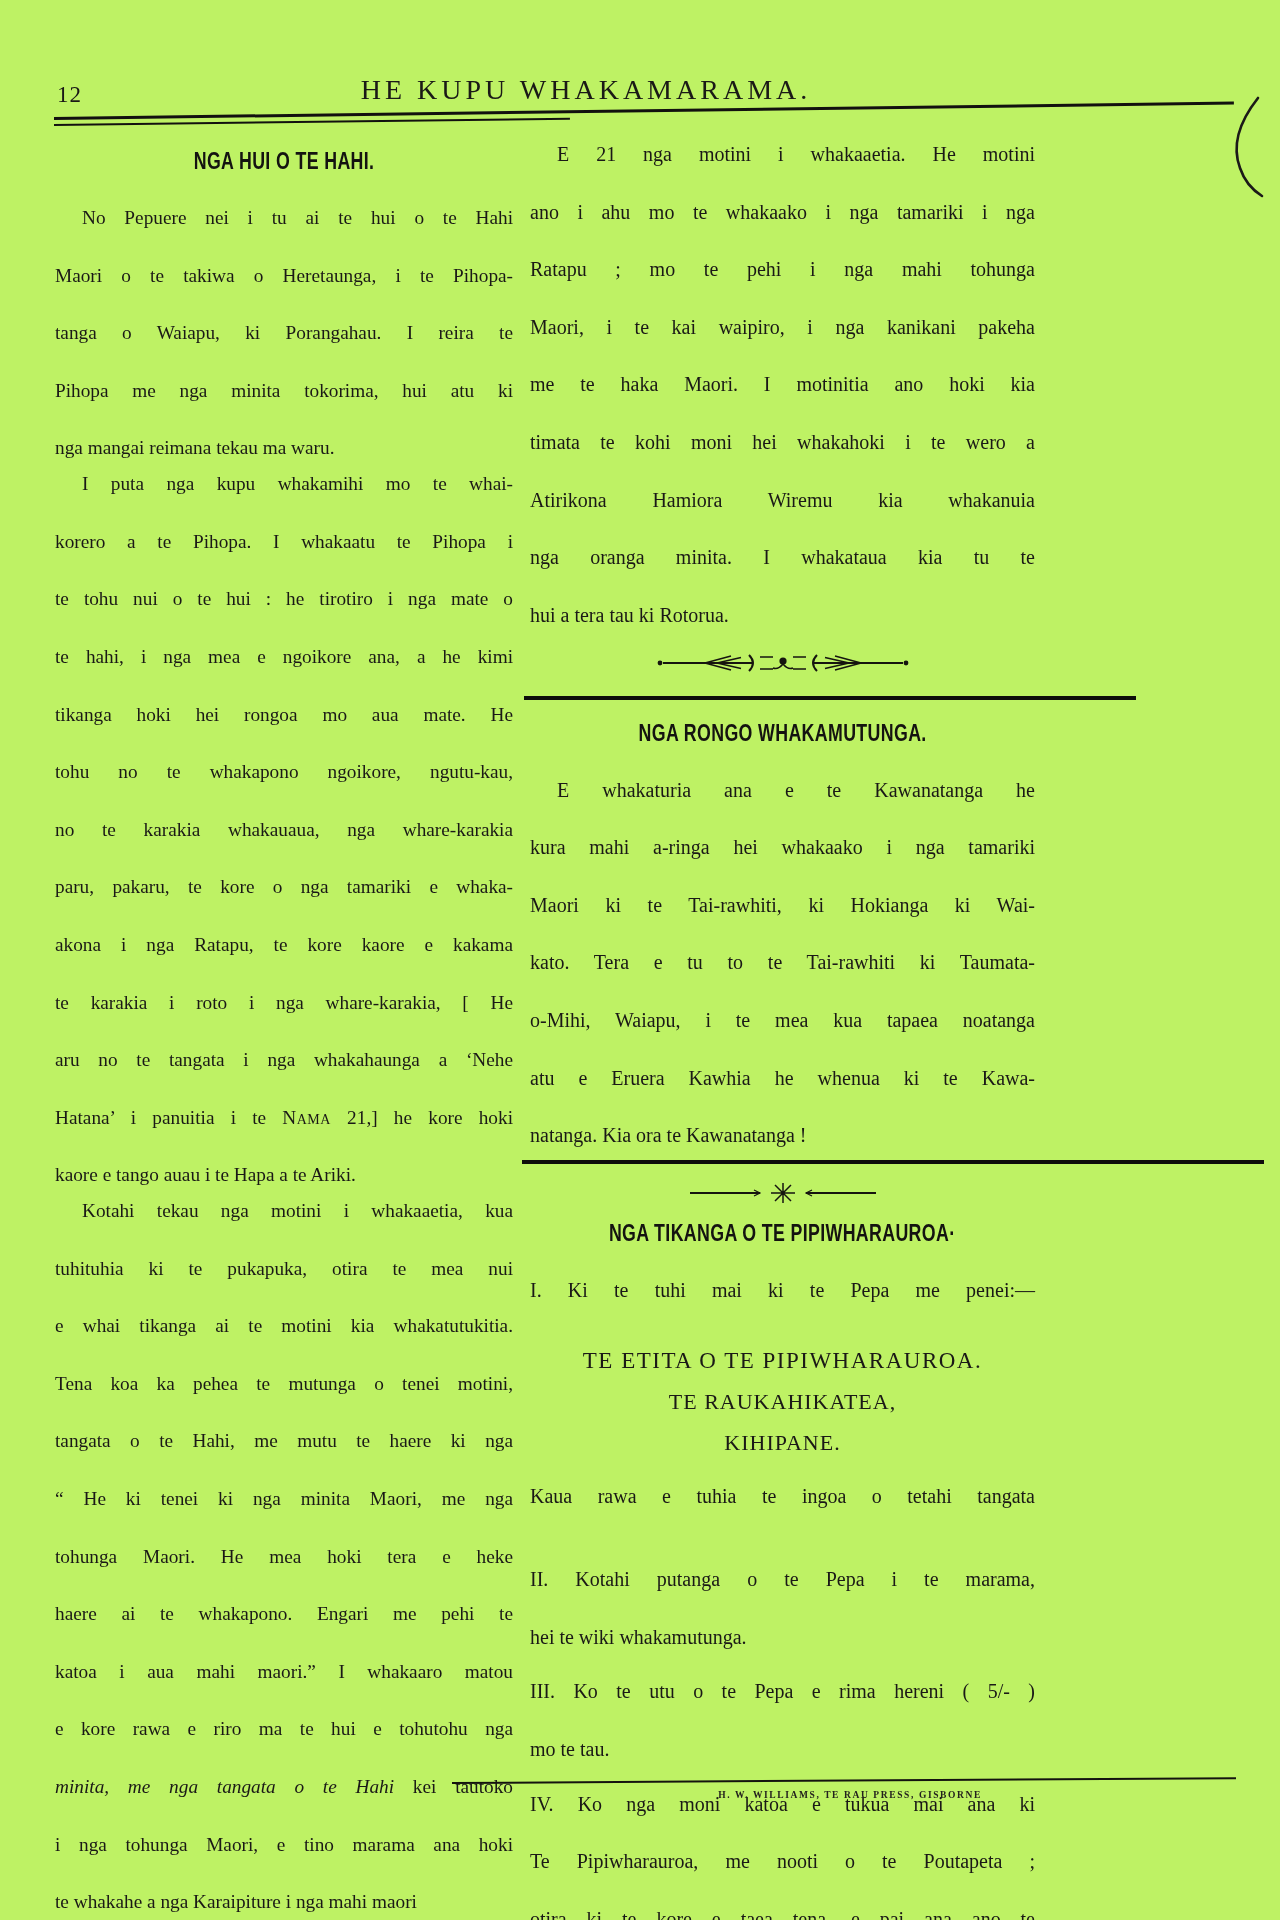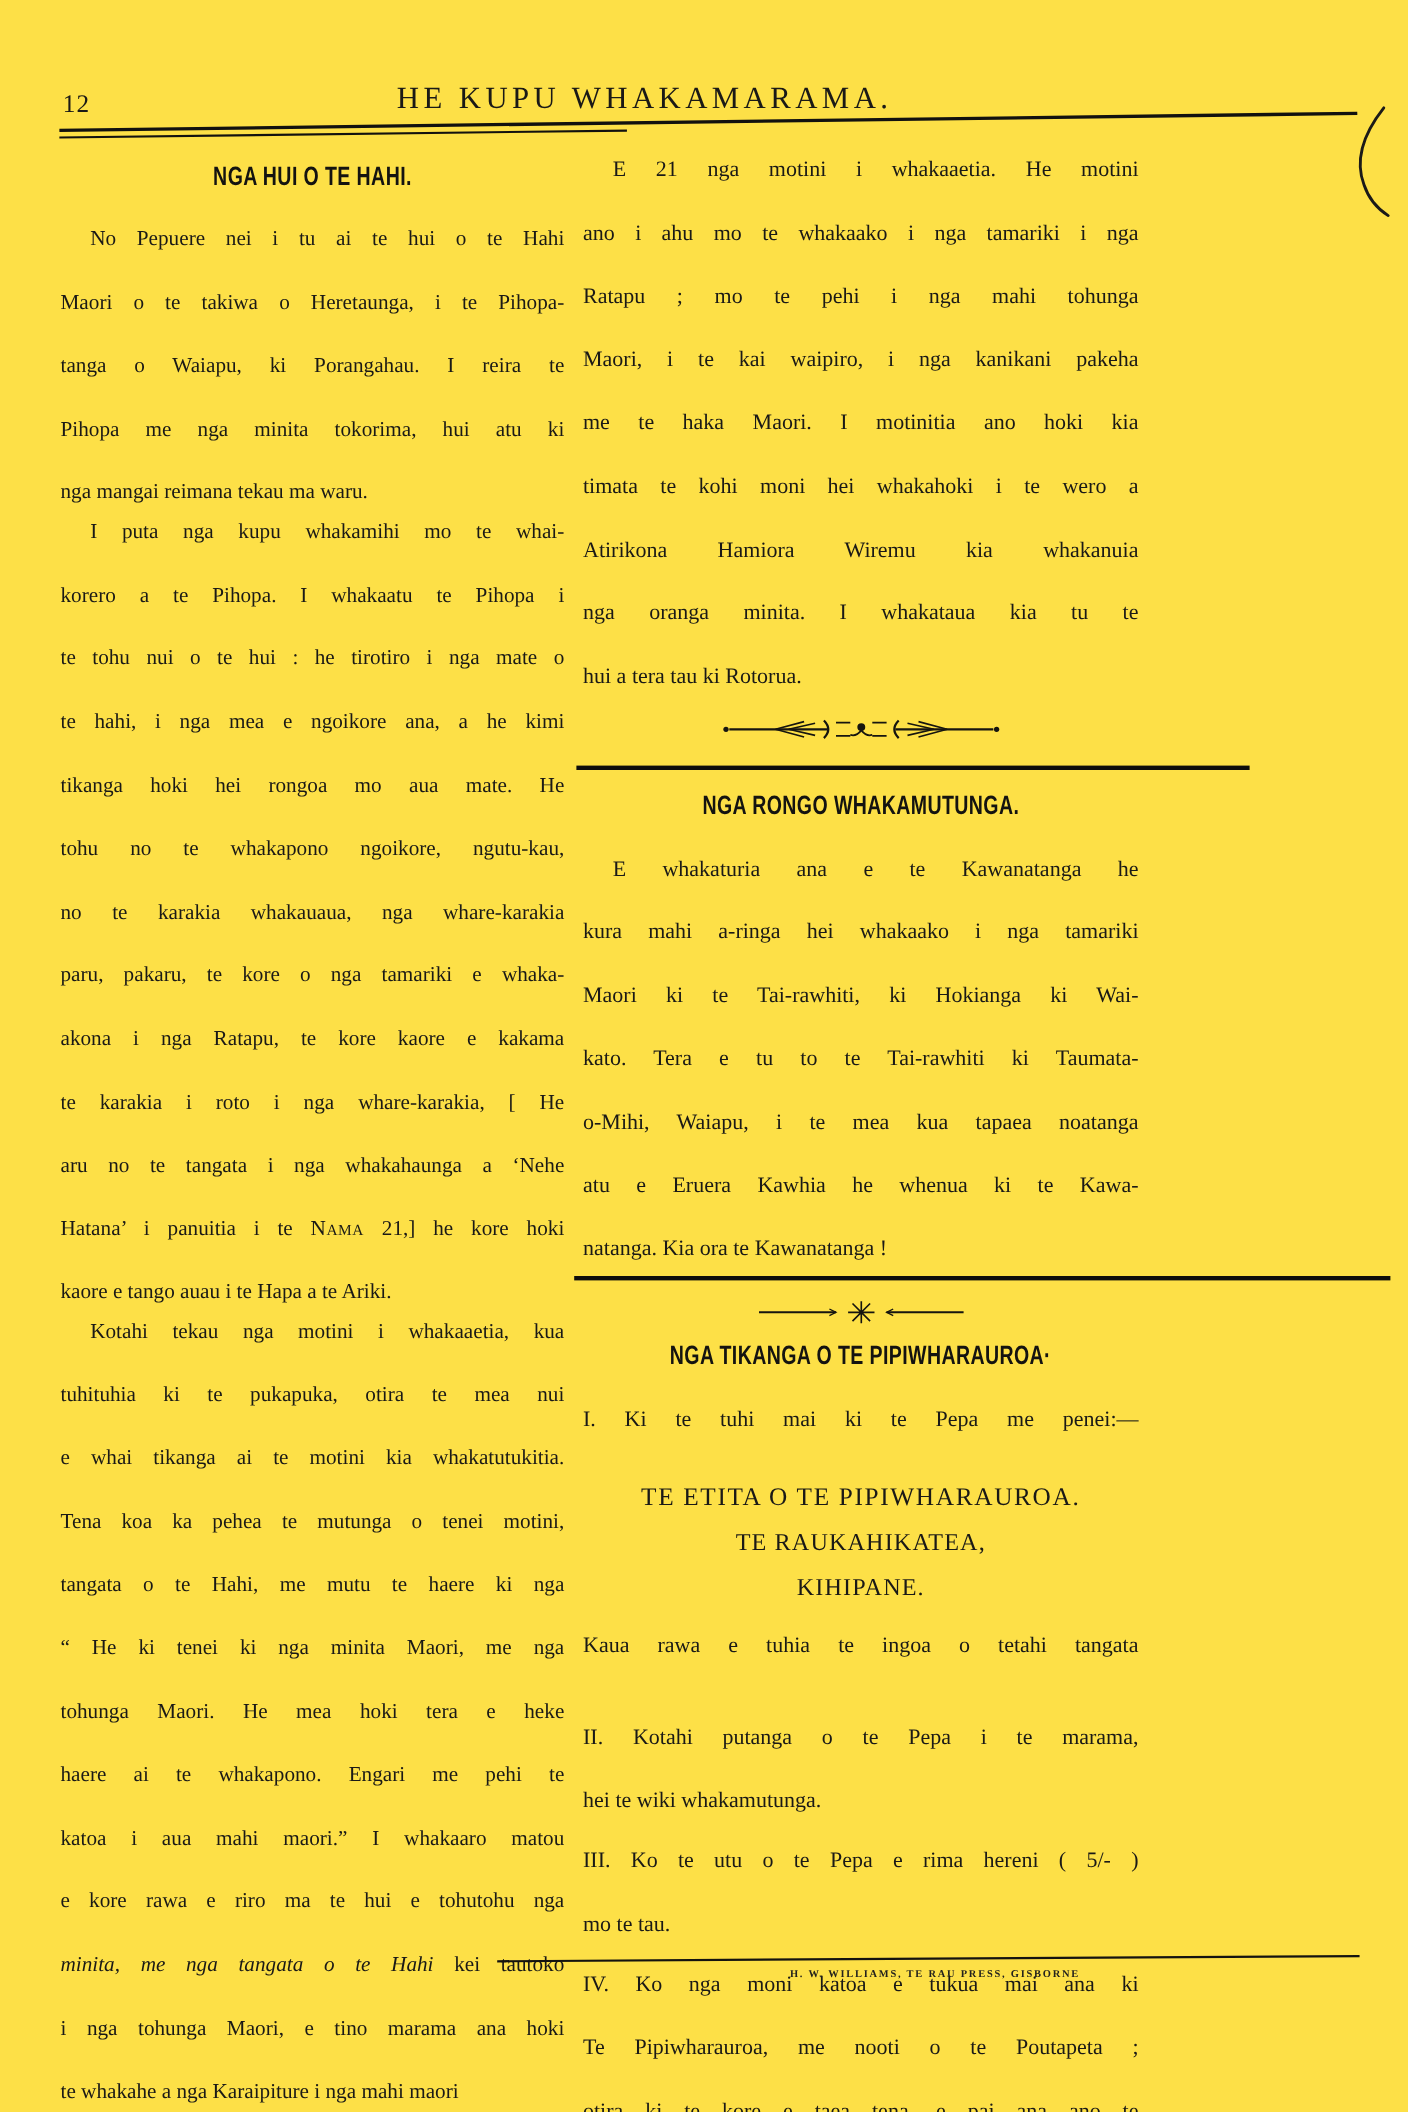--- a/index.html
+++ b/index.html
@@ -1,19 +1,19 @@
 <!DOCTYPE html>
 <html><head>
 <meta charset="utf-8">
 <style>
   html,body{margin:0;padding:0;background:#ddd;}
   .page{
     position:relative;
     width:1280px;height:1920px;
-    background:#fde047;
+    background:#bef264;
     color:#1a1916;
     font-family:"Liberation Serif","DejaVu Serif",serif;
     overflow:hidden;
   }
   
   .pagenum{
     position:absolute;left:57px;top:82px;
     font-size:23px;letter-spacing:1px;
   }
   .masthead{

